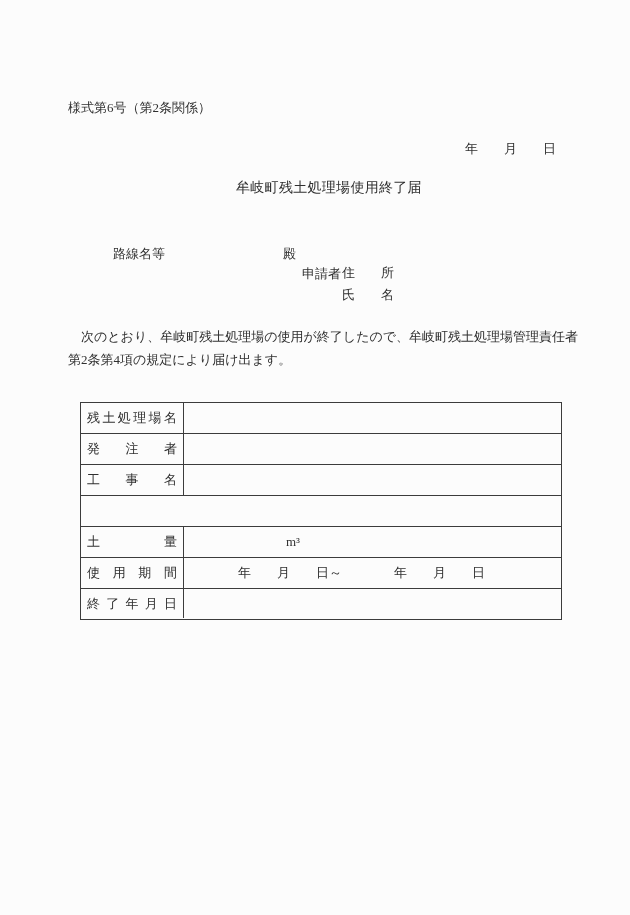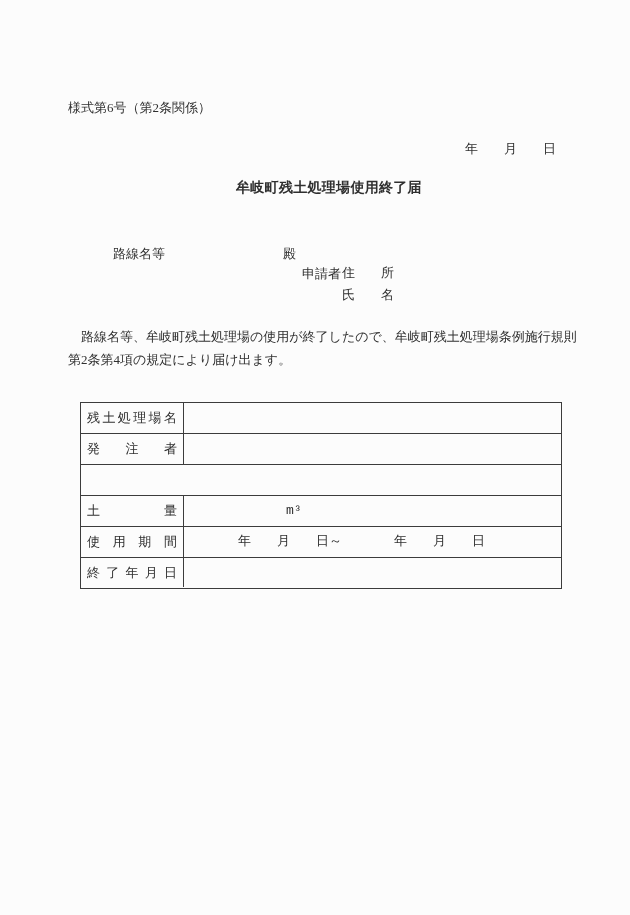--- a/index.html
+++ b/index.html
@@ -18,21 +18,21 @@
     font-size: 13px;
     overflow: hidden;
   }
   .abs {
     position: absolute;
     white-space: nowrap;
     line-height: 15px;
   }
   .form-number   { top: 100px; left: 68px; }
   .date-line     { top: 141px; left: 465px; }
-  .doc-title     { top: 180px; left: 236px; font-size: 14px; letter-spacing: 0.3px; font-weight: bold; }
+  .doc-title     { top: 180px; left: 236px; font-size: 14px; letter-spacing: 0.3px; }
   .addr-role     { top: 223px; left: 85px; }
   .addr-name     { top: 246px; left: 113px; }
   .addr-honor    { top: 246px; left: 283px; }
   .app-label     { top: 266px; left: 302px; }
   .app-address   { top: 266px; left: 342px; font-family: Liberation Mono, monospace; }
   .app-name      { top: 287px; left: 342px; }
   .body-par      { top: 325px; left: 68px; width: 500px; line-height: 23px; }
   .body-par div  { white-space: nowrap; }
 
   .end-table {
@@ -57,21 +57,20 @@
     line-height: 29px;
     text-align: justify;
     text-align-last: justify;
     overflow: hidden;
   }
   .t-value {
     flex: 1;
     line-height: 29px;
     white-space: nowrap;
     overflow: hidden;
-    font-family: Liberation Mono, monospace;
   }
   .t-value.volume { padding-left: 102px; }
   .t-value.period { padding-left: 54px; }
 </style>
 </head>
 <body>
 
 <div class="page">
 
   <div class="abs form-number">様式第6号（第2条関係）</div>
@@ -85,31 +84,35 @@
 
   <div class="abs addr-honor">殿</div>
 
   <div class="abs app-label">申請者</div>
 
   <div class="abs app-address">住　　所</div>
 
   <div class="abs app-name">氏　　名</div>
 
   <div class="abs body-par">
-    <div>　路線名等、牟岐町残土処理場の使用が終了したので、牟岐町残土処理場条例施行規則</div>
+    <div>　次のとおり、牟岐町残土処理場の使用が終了したので、牟岐町残土処理場管理責任者</div>
     <div>第2条第4項の規定により届け出ます。</div>
   </div>
 
   <div class="end-table">
     <div class="t-row">
       <div class="t-label">残土処理場名称</div>
       <div class="t-value"></div>
     </div>
     <div class="t-row">
       <div class="t-label">発注者</div>
+      <div class="t-value"></div>
+    </div>
+    <div class="t-row">
+      <div class="t-label">工事名</div>
       <div class="t-value"></div>
     </div>
     <div class="t-row">
       <div class="t-value"></div>
     </div>
     <div class="t-row">
       <div class="t-label">土量</div>
       <div class="t-value volume">m³</div>
     </div>
     <div class="t-row">

